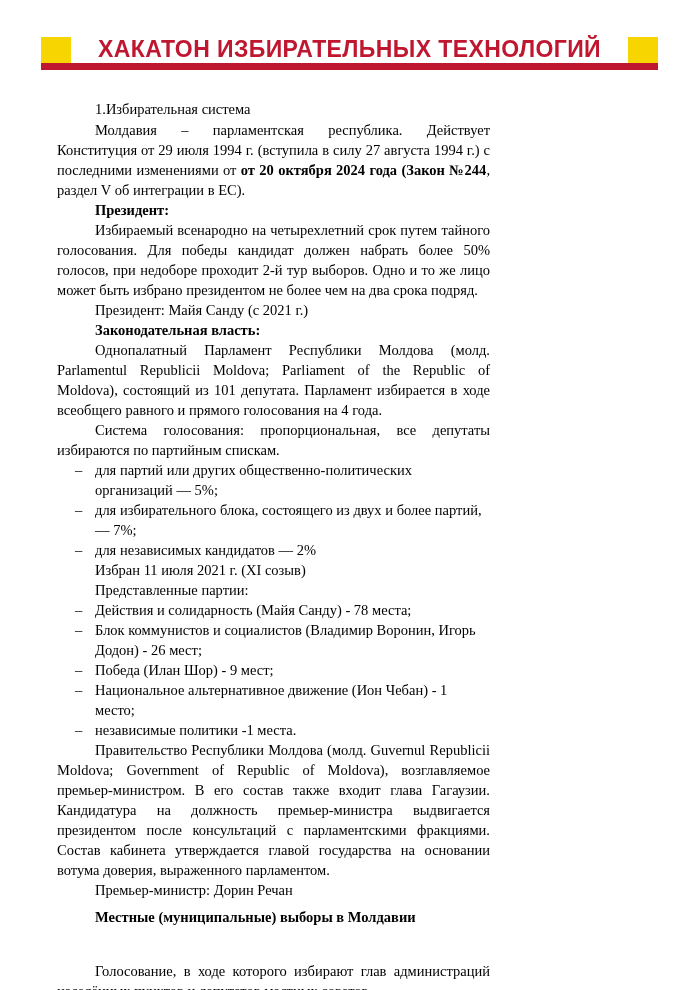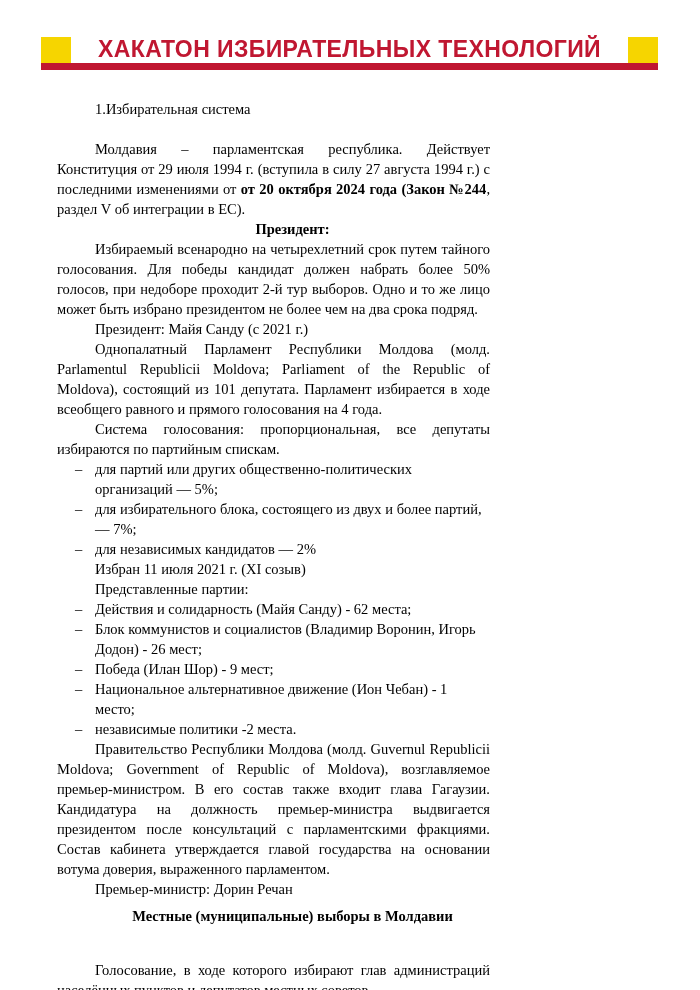--- a/index.html
+++ b/index.html
@@ -32,22 +32,22 @@
     position:absolute; top:63px; left:41px; width:617px; height:7px;
     background:#C01731;
   }
   
   .doc {
     position:absolute; top:99px; left:0; width:552px;
     padding:0 62px 0 57px;
   }
   .para   { text-align:justify; text-indent:38px; }
   .line   { text-indent:38px; }
-  .bold   { font-weight:bold;text-align:center; }
-  .gap15  { margin-top:20px; }
+  .bold   { font-weight:bold; }
+  .gap15  { margin-top:1px; }
   .gap13  { margin-top:7px; }
   .gap18  { margin-top:34px; }
   .li { display:flex; }
   .li .dash    { width:20px; margin-left:18px; flex:0 0 auto; }
   .li .li-text { flex:1 1 auto; }
 </style>
 </head>
 <body>
 
 <div class="hdr">
@@ -60,20 +60,21 @@
 <div class="doc">
 
   <div class="line">1.Избирательная система</div>
 
   <div class="para gap15"><span>Молдавия – парламентская республика. Действует Конституция от 29 июля 1994 г. (вступила в силу 27 августа 1994 г.) с последними изменениями от </span><span class="bold">от 20 октября 2024 года (Закон №244</span><span>, раздел V об интеграции в ЕС).</span></div>
 
   <div class="line bold">Президент:</div>
   <div class="para">Избираемый всенародно на четырехлетний срок путем тайного голосования. Для победы кандидат должен набрать более 50% голосов, при недоборе проходит 2-й тур выборов. Одно и то же лицо может быть избрано президентом не более чем на два срока подряд.</div>
   <div class="line">Президент: Майя Санду (с 2021 г.)</div>
 
+  <div class="line bold">Законодательная власть:</div>
   <div class="para">Однопалатный Парламент Республики Молдова (молд. Parlamentul Republicii Moldova; Parliament of the Republic of Moldova), состоящий из 101 депутата. Парламент избирается в ходе всеобщего равного и прямого голосования на 4 года.</div>
   <div class="para">Система голосования: пропорциональная, все депутаты избираются по партийным спискам.</div>
 
   <div class="li">
     <span class="dash">–</span>
     <span class="li-text">для партий или других общественно-политических организаций — 5%;</span>
   </div>
   <div class="li">
     <span class="dash">–</span>
     <span class="li-text">для избирательного блока, состоящего из двух и более партий, — 7%;</span>
@@ -81,37 +82,37 @@
   <div class="li">
     <span class="dash">–</span>
     <span class="li-text">для независимых кандидатов — 2%</span>
   </div>
 
   <div class="line">Избран 11 июля 2021 г. (XI созыв)</div>
   <div class="line">Представленные партии:</div>
 
   <div class="li">
     <span class="dash">–</span>
-    <span class="li-text">Действия и солидарность (Майя Санду) - 62 места;</span>
+    <span class="li-text">Действия и солидарность (Майя Санду) - 78 места;</span>
   </div>
   <div class="li">
     <span class="dash">–</span>
     <span class="li-text">Блок коммунистов и социалистов (Владимир Воронин, Игорь Додон) - 26 мест;</span>
   </div>
   <div class="li">
     <span class="dash">–</span>
     <span class="li-text">Победа (Илан Шор) - 9 мест;</span>
   </div>
   <div class="li">
     <span class="dash">–</span>
     <span class="li-text">Национальное альтернативное движение (Ион Чебан) - 1 место;</span>
   </div>
   <div class="li">
     <span class="dash">–</span>
-    <span class="li-text">независимые политики -2 места.</span>
+    <span class="li-text">независимые политики -1 места.</span>
   </div>
 
   <div class="para">Правительство Республики Молдова (молд. Guvernul Republicii Moldova; Government of Republic of Moldova), возглавляемое премьер-министром. В его состав также входит глава Гагаузии. Кандидатура на должность премьер-министра выдвигается президентом после консультаций с парламентскими фракциями. Состав кабинета утверждается главой государства на основании вотума доверия, выраженного парламентом.</div>
   <div class="line">Премьер-министр: Дорин Речан</div>
 
   <div class="line bold gap13">Местные (муниципальные) выборы в Молдавии</div>
   <div class="para gap18">Голосование, в ходе которого избирают глав администраций населённых пунктов и депутатов местных советов.</div>
 
 </div>
 

